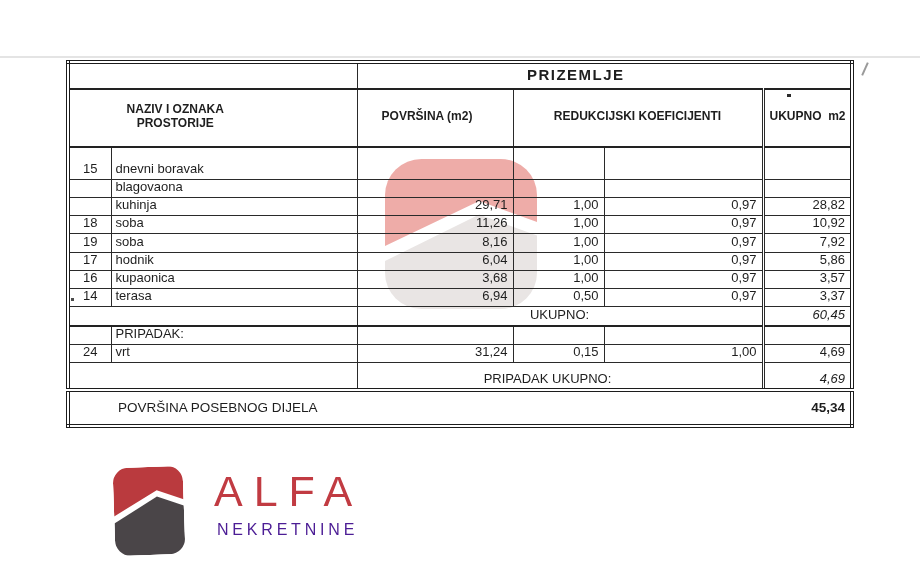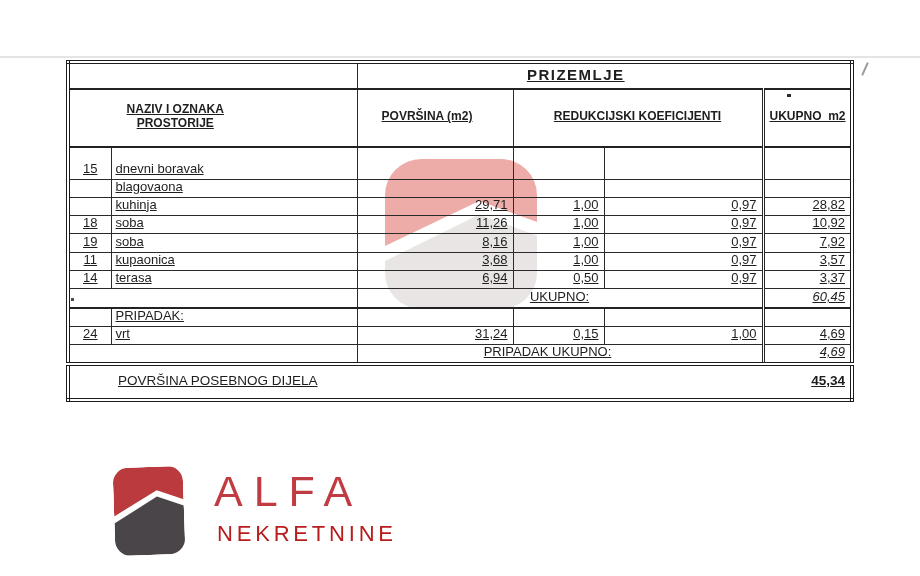--- a/index.html
+++ b/index.html
@@ -9,21 +9,21 @@
     font-family:"Liberation Sans", sans-serif;
     color:#1e1e1e;
   }
   
   .scan-streak{position:absolute;left:0;top:56px;width:920px;height:2px;background:#d9d9d9;opacity:.7;}
 
   
   .watermark{position:absolute;left:385px;top:159px;width:152px;height:150px;z-index:1;}
 
   
-  .sheet{position:absolute;left:66px;top:60px;z-index:2;text-decoration:underline;}
+  .sheet{position:absolute;left:66px;top:60px;z-index:2;}
   table{
     border-collapse:collapse;table-layout:fixed;width:784px;
     background:transparent;
   }
   td{
     border:1px solid #2a2a2a;
     vertical-align:bottom;
     padding:0 5px 2px 5px;
     font-size:13px;line-height:1.15;
     overflow:hidden;white-space:nowrap;
@@ -42,21 +42,21 @@
   .c-val{text-align:right;}
   .c-ukupno{border-left:3px double #2a2a2a;}
   tbody#rows-main tr:first-child{height:32px;}
   tbody#rows-main tr:nth-child(5){height:19px;}
 
   .r-sum{height:20px;padding-left:42px;}
   .r-sum td{border-bottom:2px solid #222;}
   .sum-label{text-align:center;}
   .r-prip{height:16px;}
   .r-vrt{height:18px;}
-  .r-pripsum{height:19px;}
+  .r-pripsum{height:28px;}
   .r-pripsum td{border-bottom:4px double #1c1c1c;}
   .r-final{height:36px;}
   .r-final td{vertical-align:middle;border-top:4px double #1c1c1c;}
   .final-flex{display:flex;justify-content:space-between;align-items:center;gap:48px;}
   .final-label{padding-left:43px;font-size:13.5px;}
   .final-value{font-weight:bold;font-size:13.5px;}
   .italic{font-style:italic;}
   .ws-pre{white-space:pre;}
   .shift-28{position:relative;left:-28px;}
   .shift-38{position:relative;left:-38px;}
@@ -70,21 +70,21 @@
 
   
   .logo-block{position:absolute;left:114px;top:465px;z-index:2;}
   .logo-icon{position:absolute;left:0;top:2px;width:70px;height:88px;transform:rotate(-2deg);}
   .logo-name{
     position:absolute;left:100px;top:2px;
     font-size:43px;letter-spacing:11px;color:#c13b42;font-weight:400;
   }
   .logo-sub{
     position:absolute;left:103px;top:56px;
-    font-size:22px;letter-spacing:3.8px;color:#b91c1c;font-weight:400;
+    font-size:16px;letter-spacing:3.8px;color:#4c1d95;font-weight:400;
   }
 </style>
 </head>
 <body>
 
 <div class="scan-streak"></div>
 
 <svg class="watermark" viewBox="0 0 100 100" preserveAspectRatio="none" aria-hidden="true">
   <defs>
     <clipPath id="wmclip">
@@ -169,23 +169,31 @@
 
   <tr>
     <td class="c-num">19</td>
     <td class="c-name">soba</td>
     <td class="c-val">8,16</td>
     <td class="c-val">1,00</td>
     <td class="c-val">0,97</td>
     <td class="c-val c-ukupno">7,92</td>
   </tr>
 
-
-  <tr>
-    <td class="c-num">11</td>
+  <tr>
+    <td class="c-num">17</td>
+    <td class="c-name">hodnik</td>
+    <td class="c-val">6,04</td>
+    <td class="c-val">1,00</td>
+    <td class="c-val">0,97</td>
+    <td class="c-val c-ukupno">5,86</td>
+  </tr>
+
+  <tr>
+    <td class="c-num">16</td>
     <td class="c-name">kupaonica</td>
     <td class="c-val">3,68</td>
     <td class="c-val">1,00</td>
     <td class="c-val">0,97</td>
     <td class="c-val c-ukupno">3,57</td>
   </tr>
 
   <tr>
     <td class="c-num">14</td>
     <td class="c-name">terasa</td>

